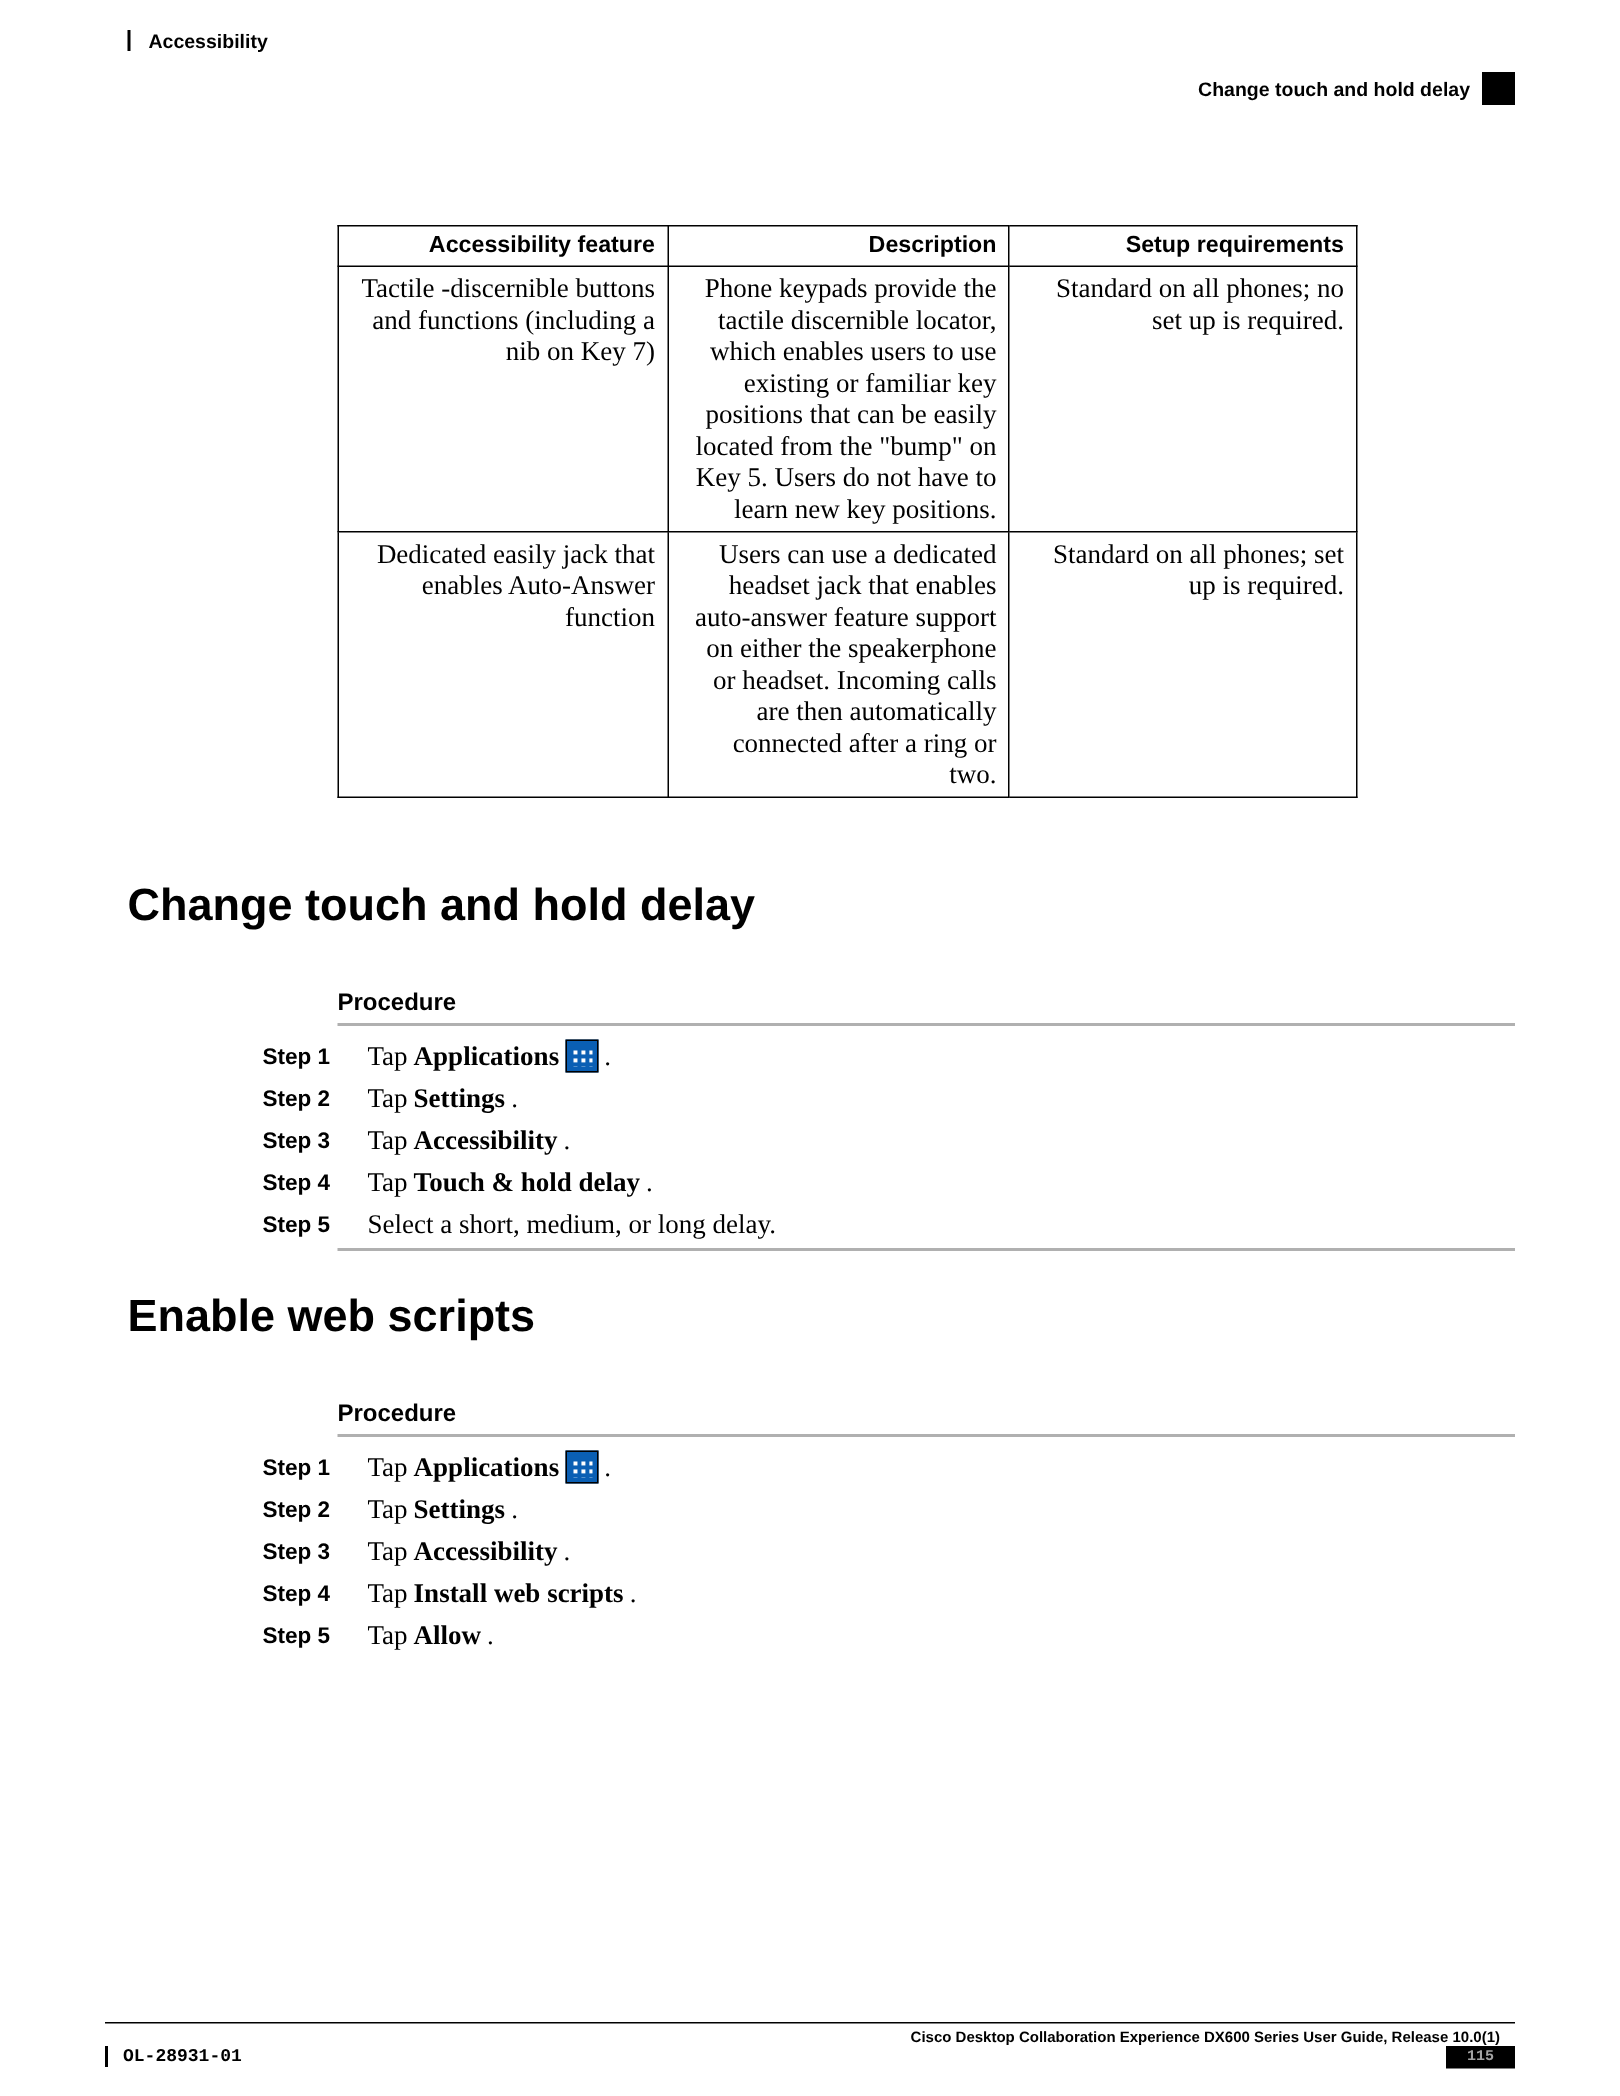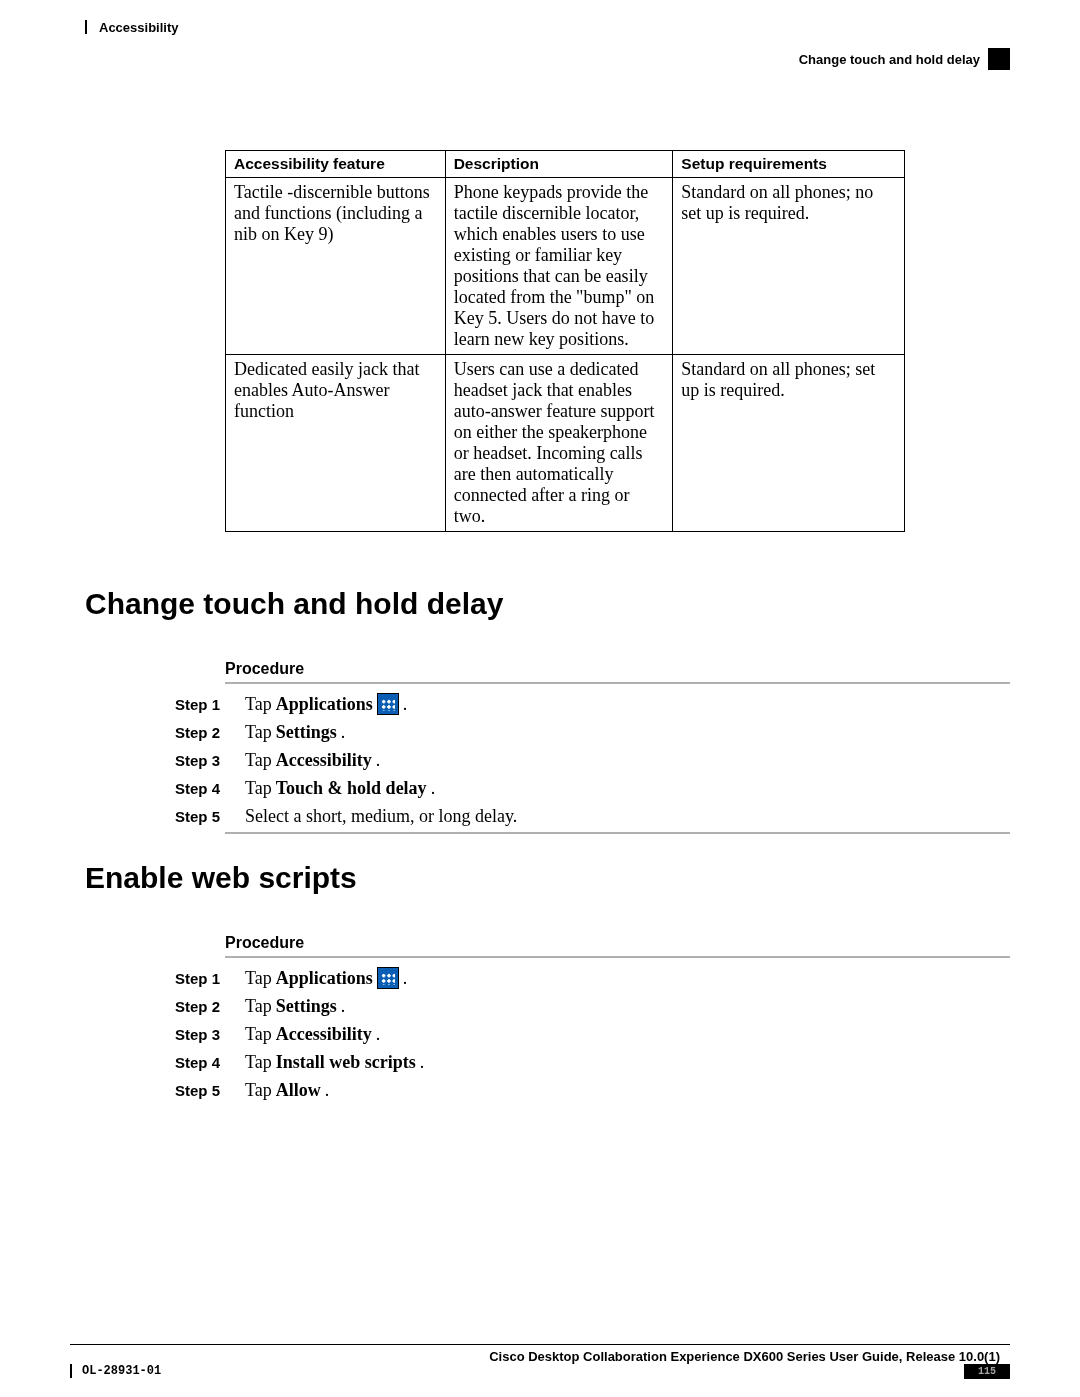--- a/index.html
+++ b/index.html
@@ -56,21 +56,21 @@
   
   table.feat {
     border-collapse: collapse;
     width: 680px;
     margin-left: 140px;
     margin-top: 75px;
   }
   table.feat th, table.feat td {
     border: 1px solid #000;
     padding: 4px 8px;
-    text-align: left;
+    text-align: right;
     vertical-align: top;
     font-size: 18px;
   }
   table.feat th {
     font-family: Arial, Helvetica, sans-serif;
     font-weight: bold;
     font-size: 15.5px;
   }
   table.feat col.c1 { width: 220px; }
   table.feat col.c2 { width: 228px; }
@@ -151,21 +151,21 @@
     border: none;
     border-top: 1px solid #000;
     margin: 0 0 4px 0;
   }
   .footer-row {
     display: flex;
     align-items: center;
     justify-content: space-between;
     font-family: Arial, Helvetica, sans-serif;
     font-weight: bold;
-    font-size: 13px;
+    font-size: 10px;
   }
   .footer-title {
     flex: 1;
     text-align: right;
     padding-right: 10px;
   }
   .footer-bottom {
     display: flex;
     align-items: center;
     justify-content: flex-end;
@@ -216,21 +216,21 @@
       </colgroup>
     <thead>
       <tr>
         <th>Accessibility feature</th>
         <th>Description</th>
         <th>Setup requirements</th>
       </tr>
     </thead>
     <tbody>
       <tr>
-        <td>Tactile -discernible buttons and functions (including a nib on Key 9)</td>
+        <td>Tactile -discernible buttons and functions (including a nib on Key 7)</td>
         <td>Phone keypads provide the tactile discernible locator, which enables users to use existing or familiar key positions that can be easily located from the "bump" on Key 5. Users do not have to learn new key positions.</td>
         <td>Standard on all phones; no set up is required.</td>
       </tr>
       <tr>
         <td>Dedicated easily jack that enables Auto-Answer function</td>
         <td>Users can use a dedicated headset jack that enables auto-answer feature support on either the speakerphone or headset. Incoming calls are then automatically connected after a ring or two.</td>
         <td>Standard on all phones; set up is required.</td>
       </tr>
     </tbody>
   </table>

